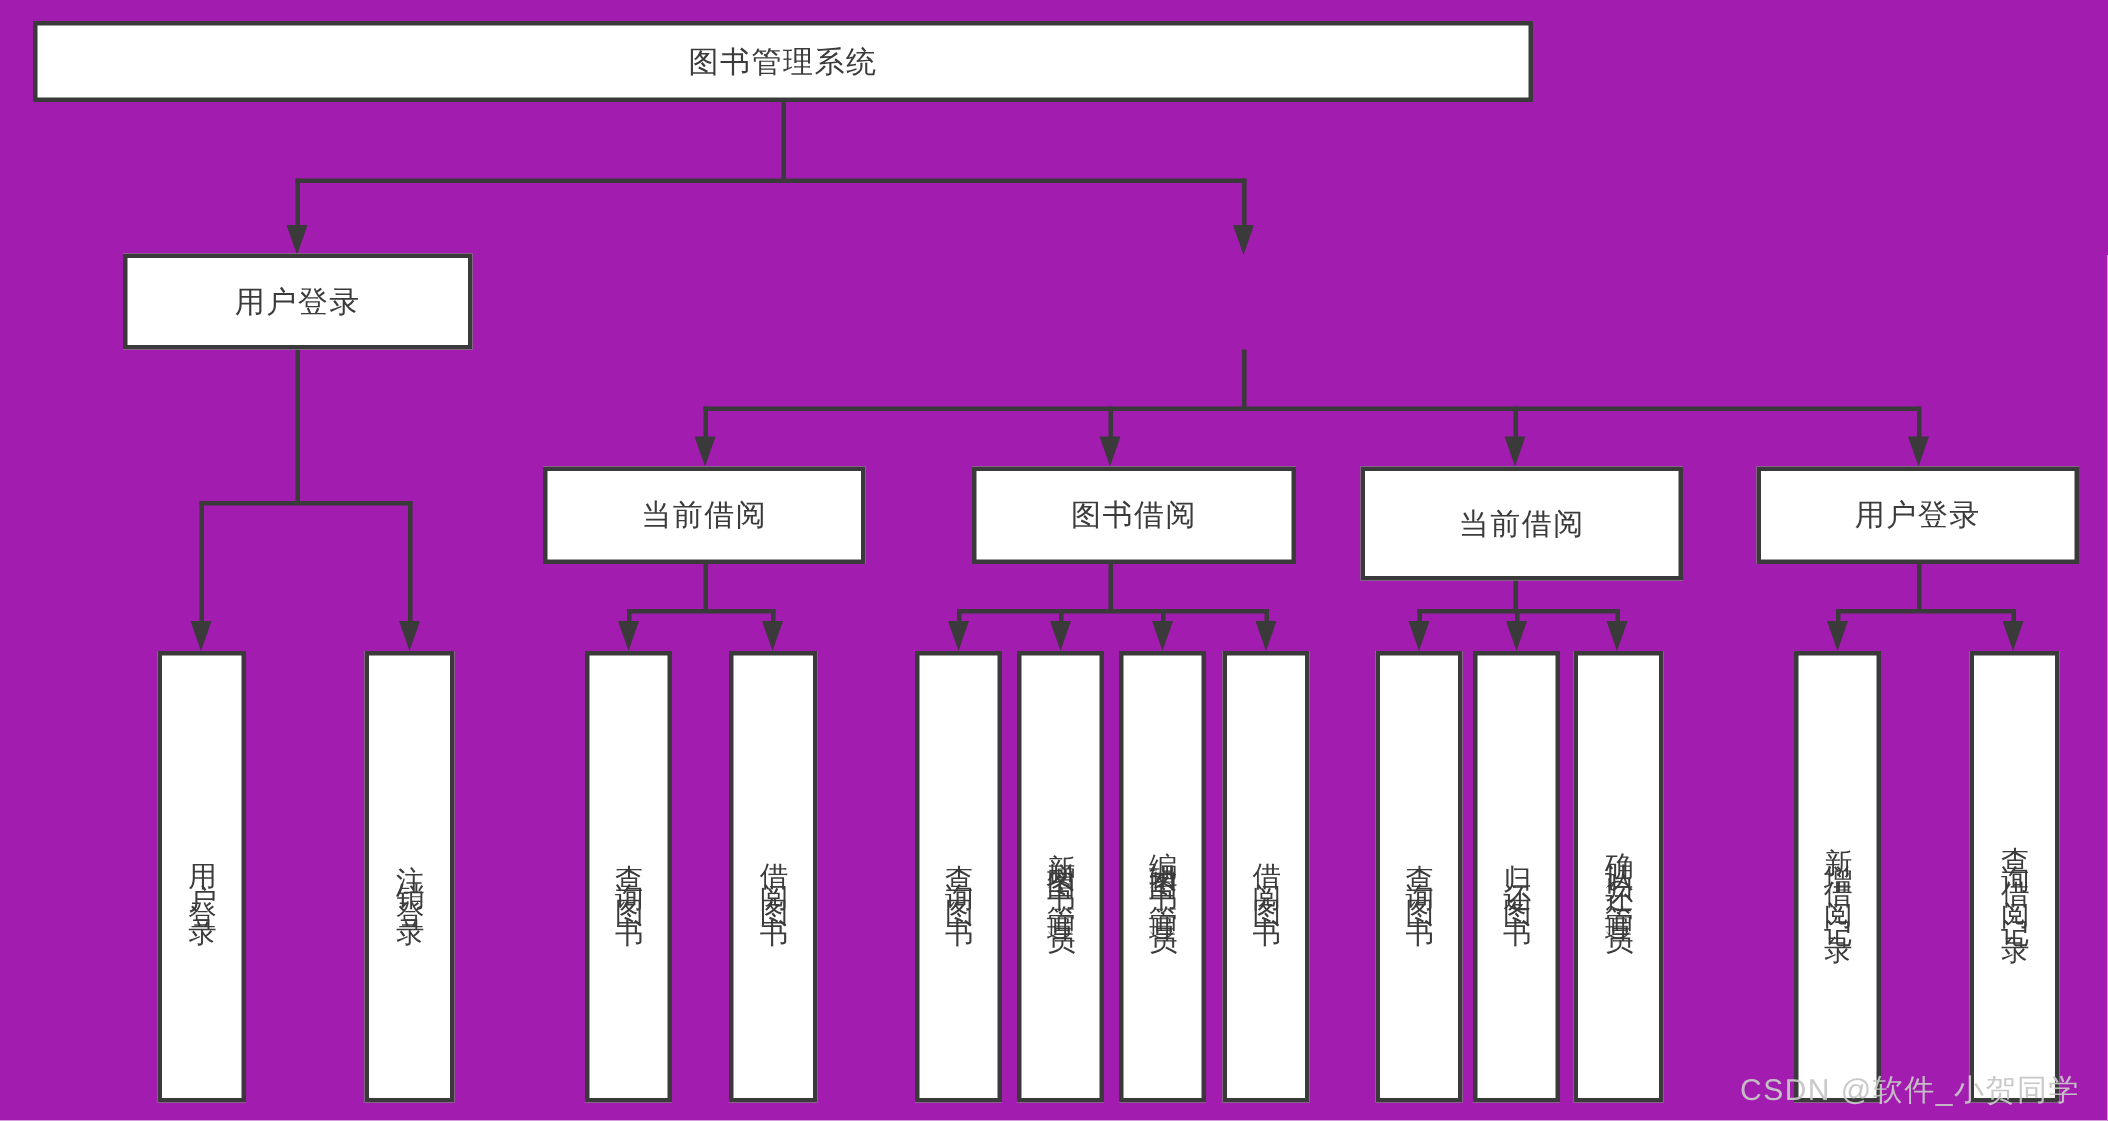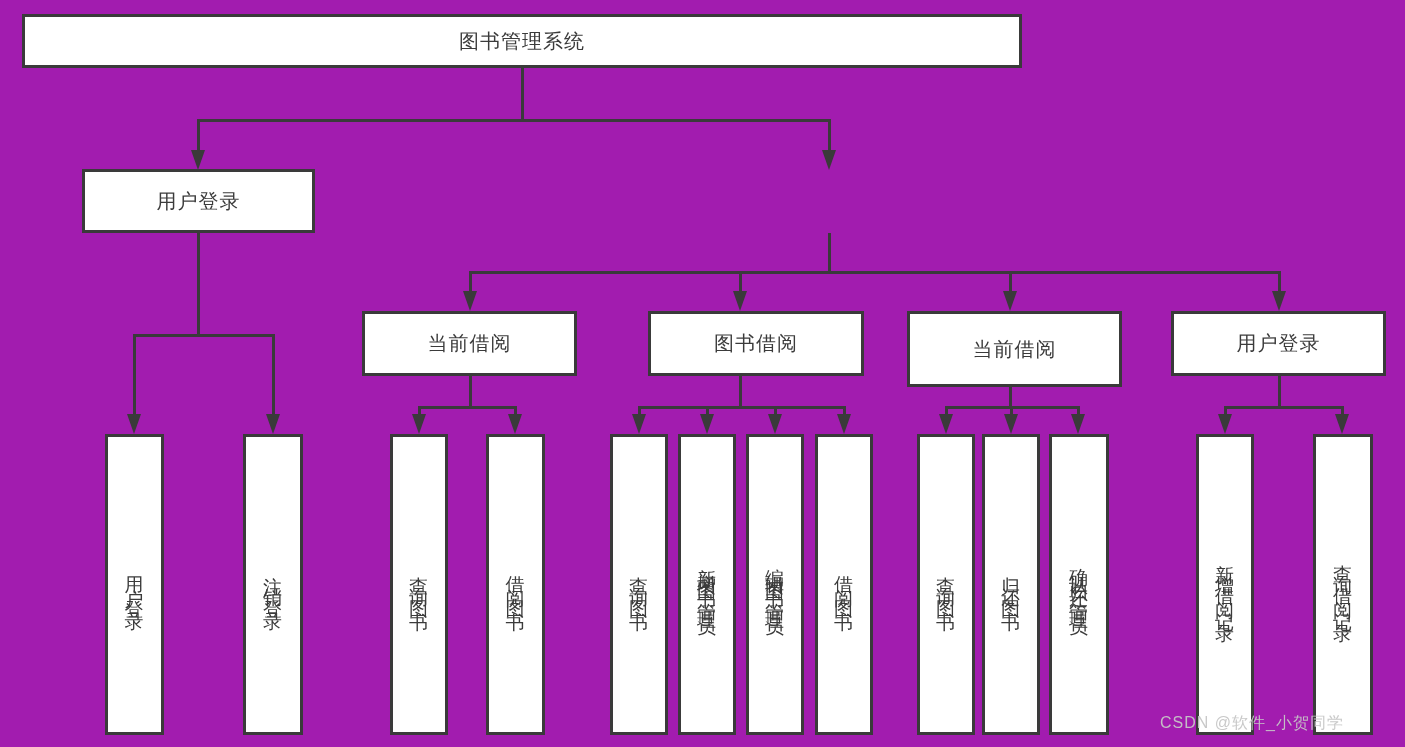--- a/index.html
+++ b/index.html
@@ -49,21 +49,21 @@
     position:absolute;
     width:0;height:0;
     border-left:7px solid transparent;
     border-right:7px solid transparent;
     border-top:20px solid var(--line);
     z-index:1;
   }
   .watermark{
     position:absolute;
     left:1160px;top:713px;
-    font-size:16px;
+    font-size:20px;
     letter-spacing:1px;
     color:rgba(198,198,198,0.95);
     z-index:5;
     white-space:nowrap;
   }
 </style>
 </head>
 <body>
 
 <div class="canvas">

